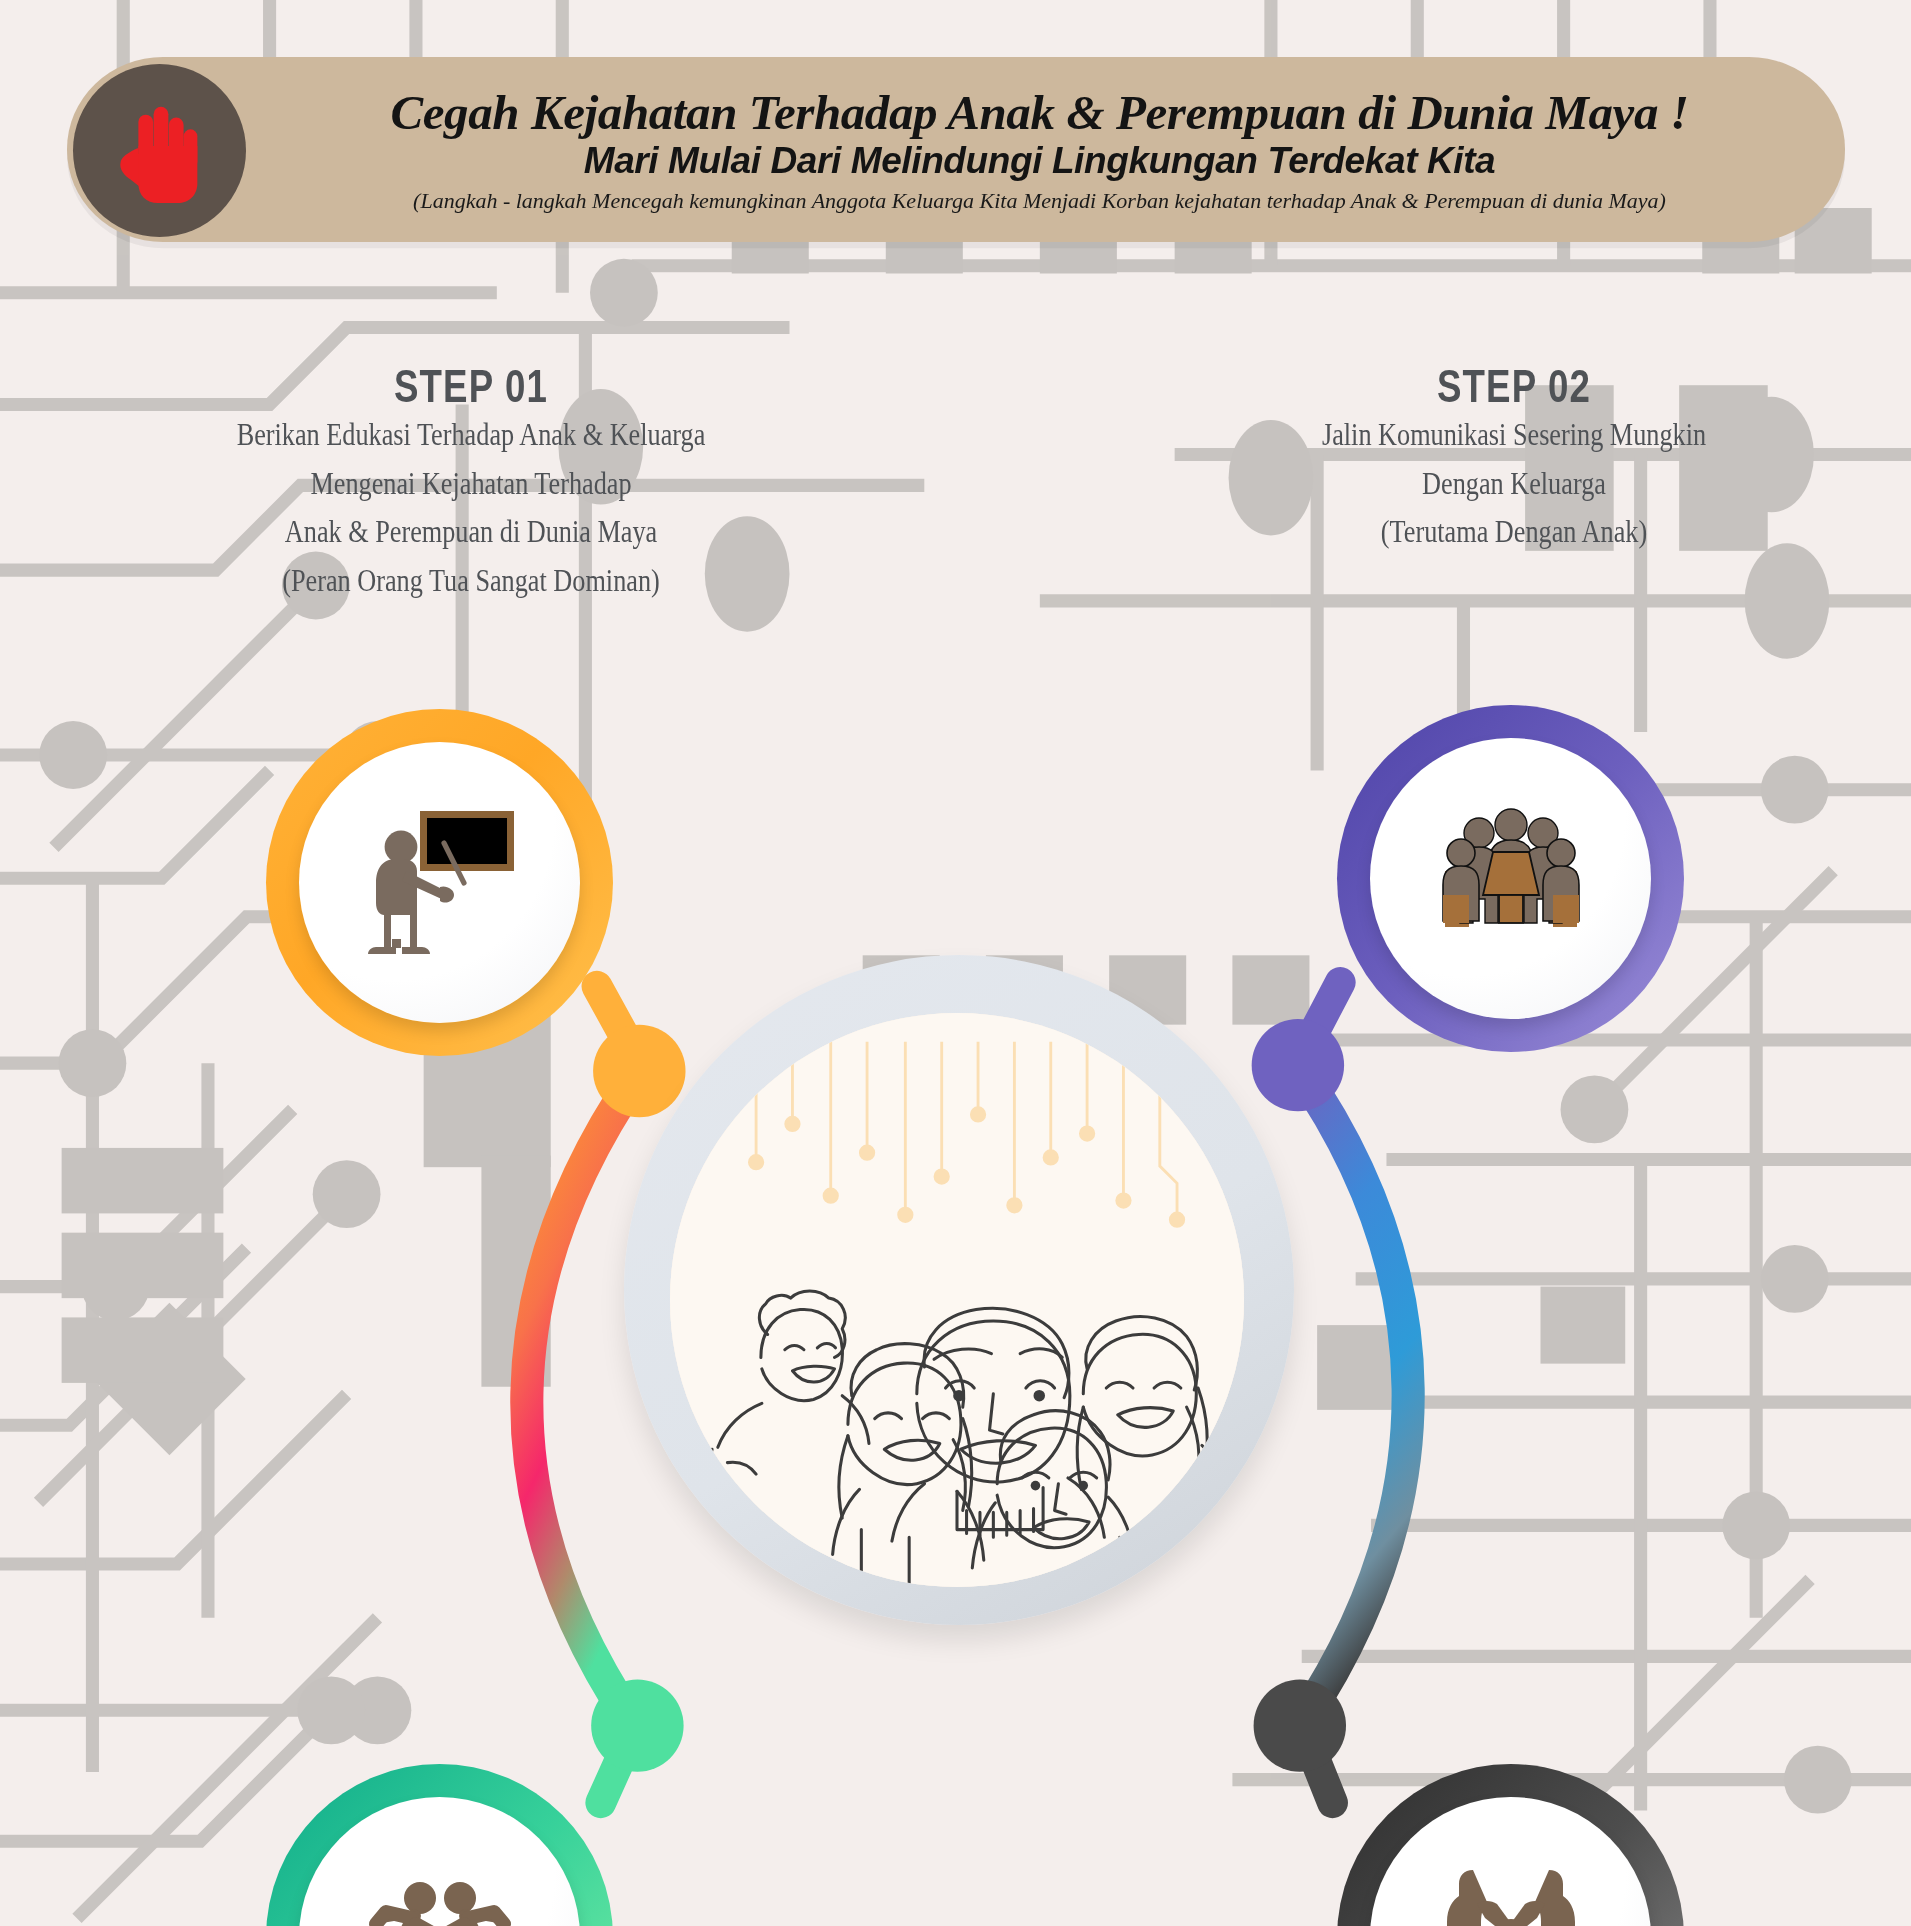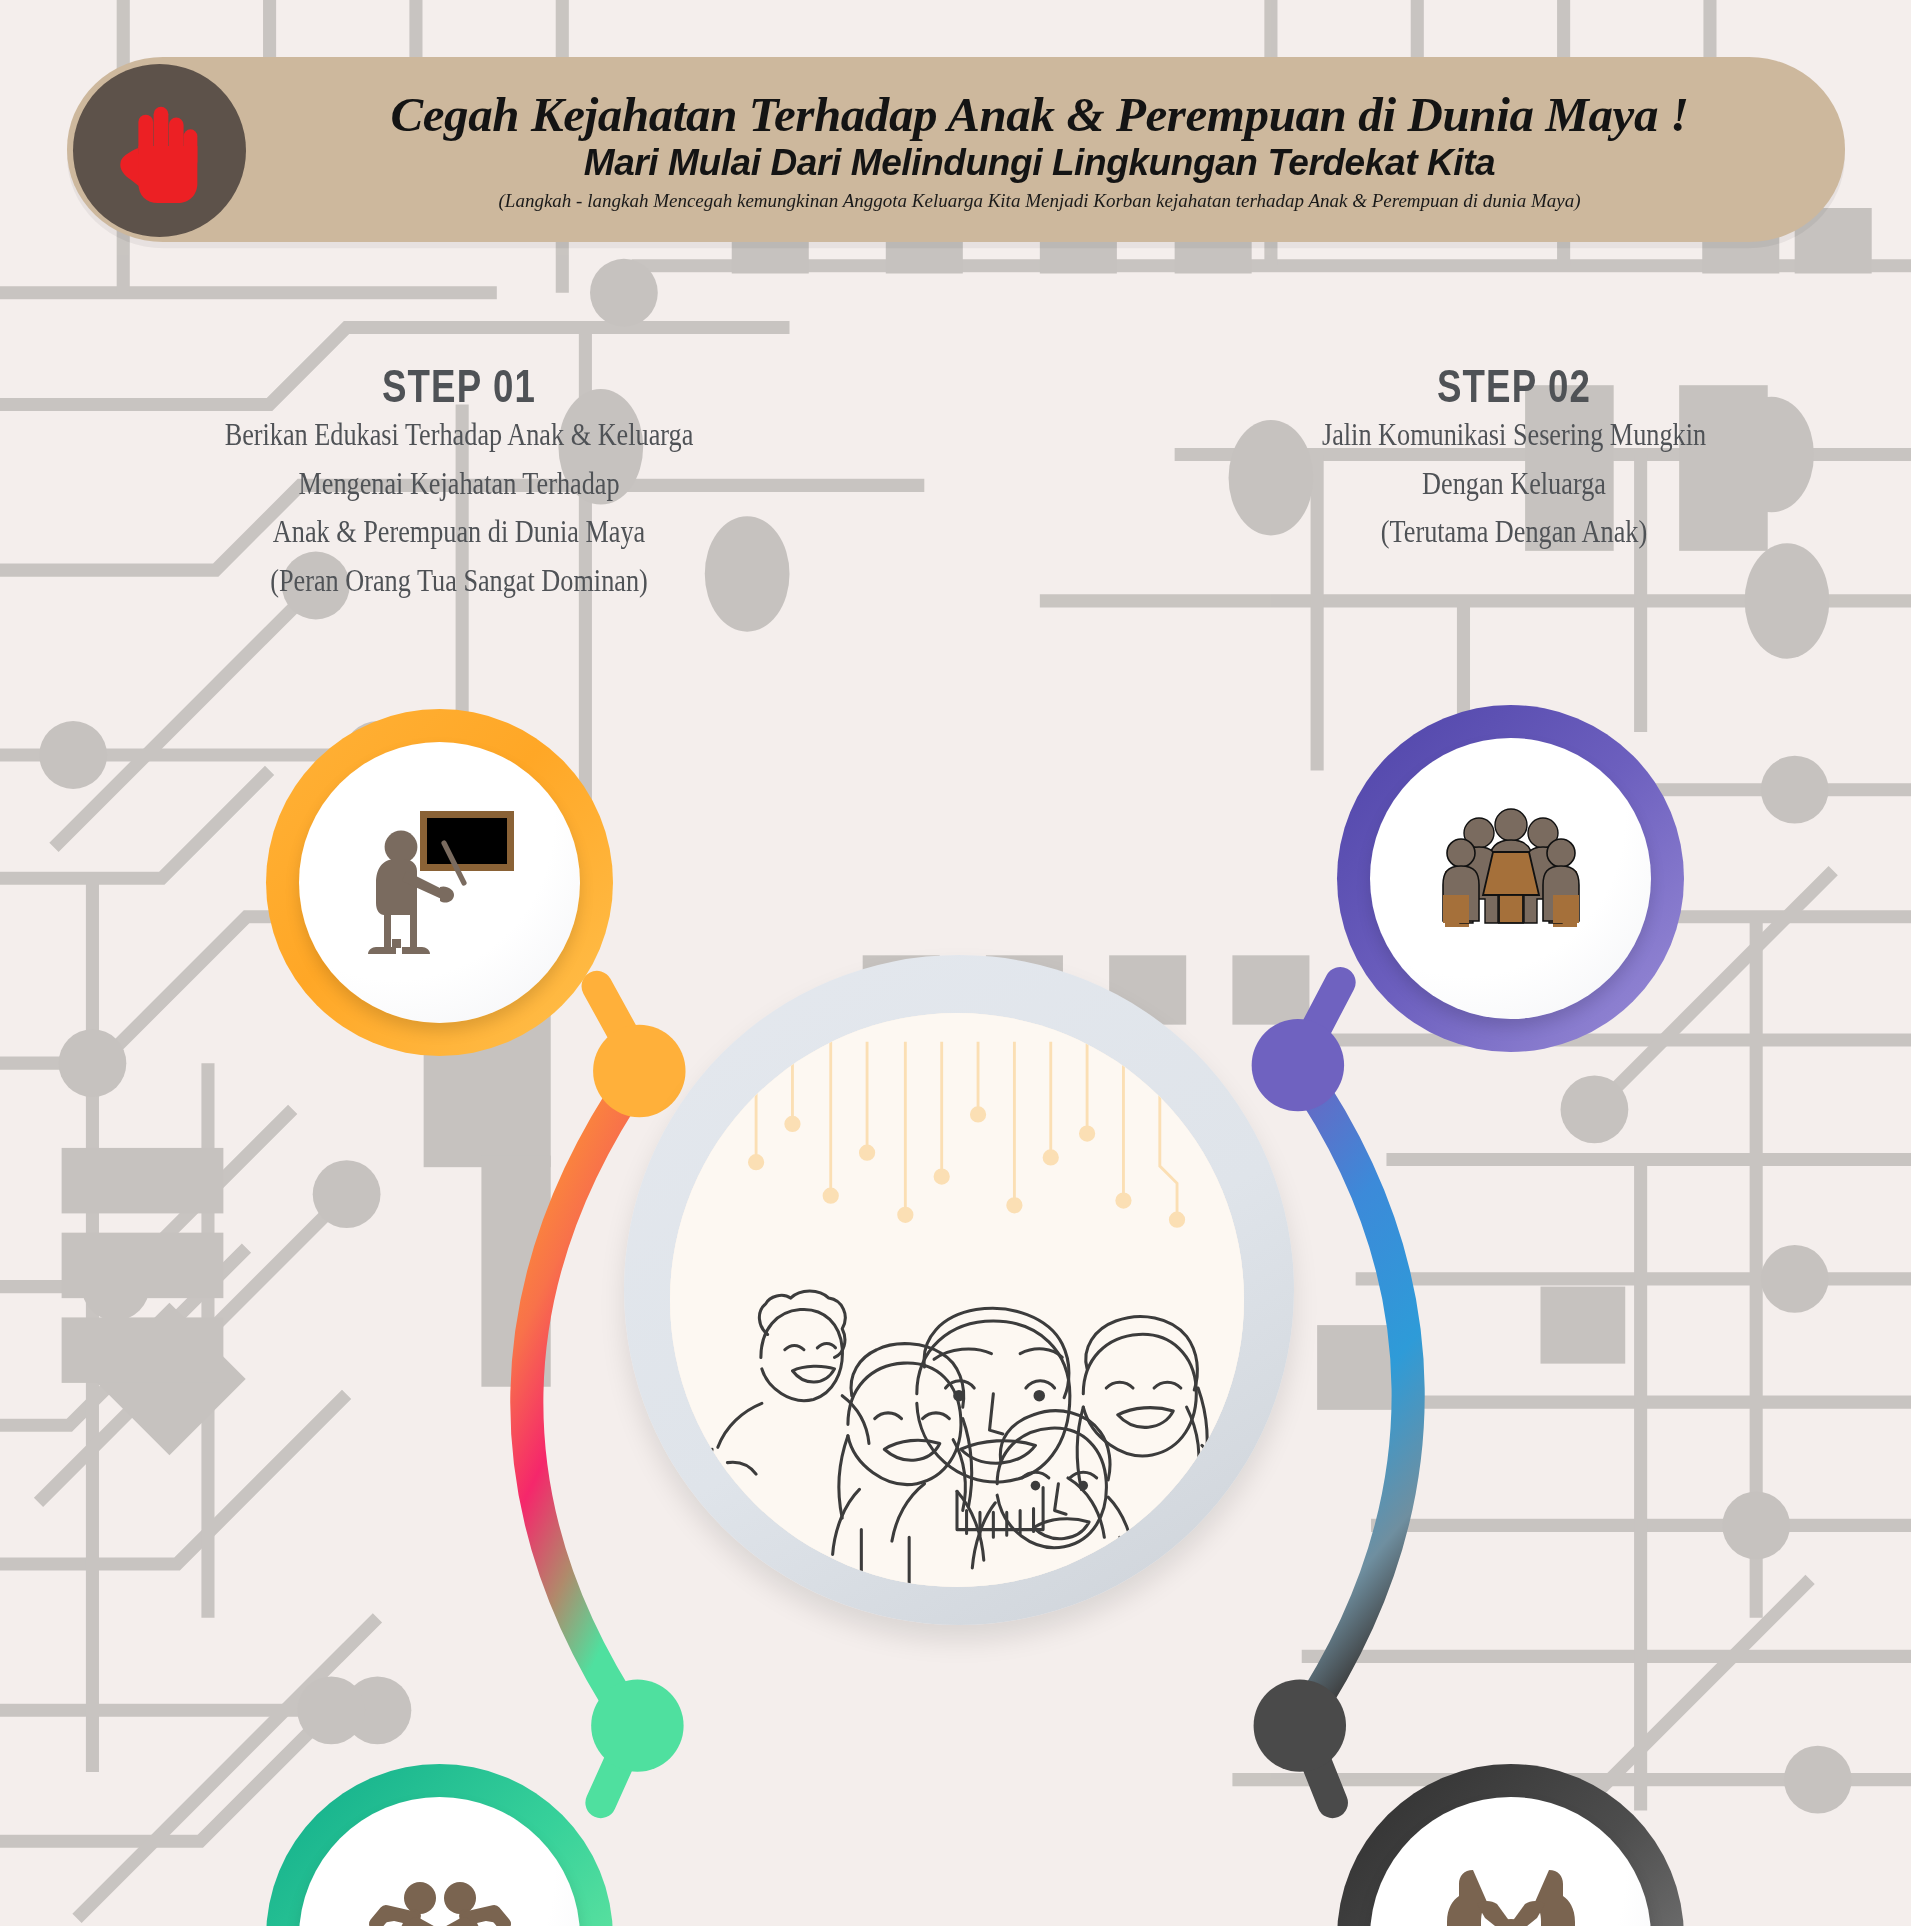--- a/index.html
+++ b/index.html
@@ -34,38 +34,38 @@
     font-weight:bold;font-style:italic;font-size:49px;color:#141414;
     letter-spacing:-0.4px;line-height:1.05;white-space:nowrap;
   }
   .header-line2{
     font-family:Liberation Sans, sans-serif;
     font-weight:bold;font-style:italic;font-size:37px;color:#141414;
     letter-spacing:-0.4px;line-height:1.05;margin-top:3.9px;white-space:nowrap;
   }
   .header-sub{
     font-family:"Liberation Serif", serif;
-    font-style:italic;font-size:19px;color:#1a1a1a;margin-top:7px;white-space:nowrap;
+    font-style:italic;font-size:22px;color:#1a1a1a;margin-top:7px;white-space:nowrap;
   }
 
   
   .step-text{position:absolute;z-index:5;text-align:center;color:#4f5256;}
   .step-title{
     font-family:"Liberation Sans Narrow","Liberation Sans",sans-serif;
     font-weight:bold;font-size:47px;letter-spacing:1.5px;color:#4f5256;line-height:1.02;
     transform:scaleX(0.78);transform-origin:center;
   }
   .step-body{
     font-family:"Liberation Serif",serif;
     font-size:32px;line-height:1.52;color:#4f5256;
     transform:scaleX(0.82);transform-origin:center;
   }
   .step-body div{white-space:nowrap;}
 
-  #step1-text{left:4px;top:362px;width:836px;padding-left:37px;}
+  #step1-text{left:16px;top:362px;width:836px;padding-left:37px;}
   #step2-text{left:1117px;top:362px;width:794px;}
 
   
   .icon-node{position:absolute;z-index:7;width:347px;height:347px;}
   .icon-ring{
     position:absolute;inset:0;border-radius:50%;
   }
   .icon-inner{
     position:absolute;left:33px;top:33px;width:281px;height:281px;border-radius:50%;
     background:radial-gradient(circle at 34% 28%, #ffffff 0%, #ffffff 58%, #f1f2f5 100%);

